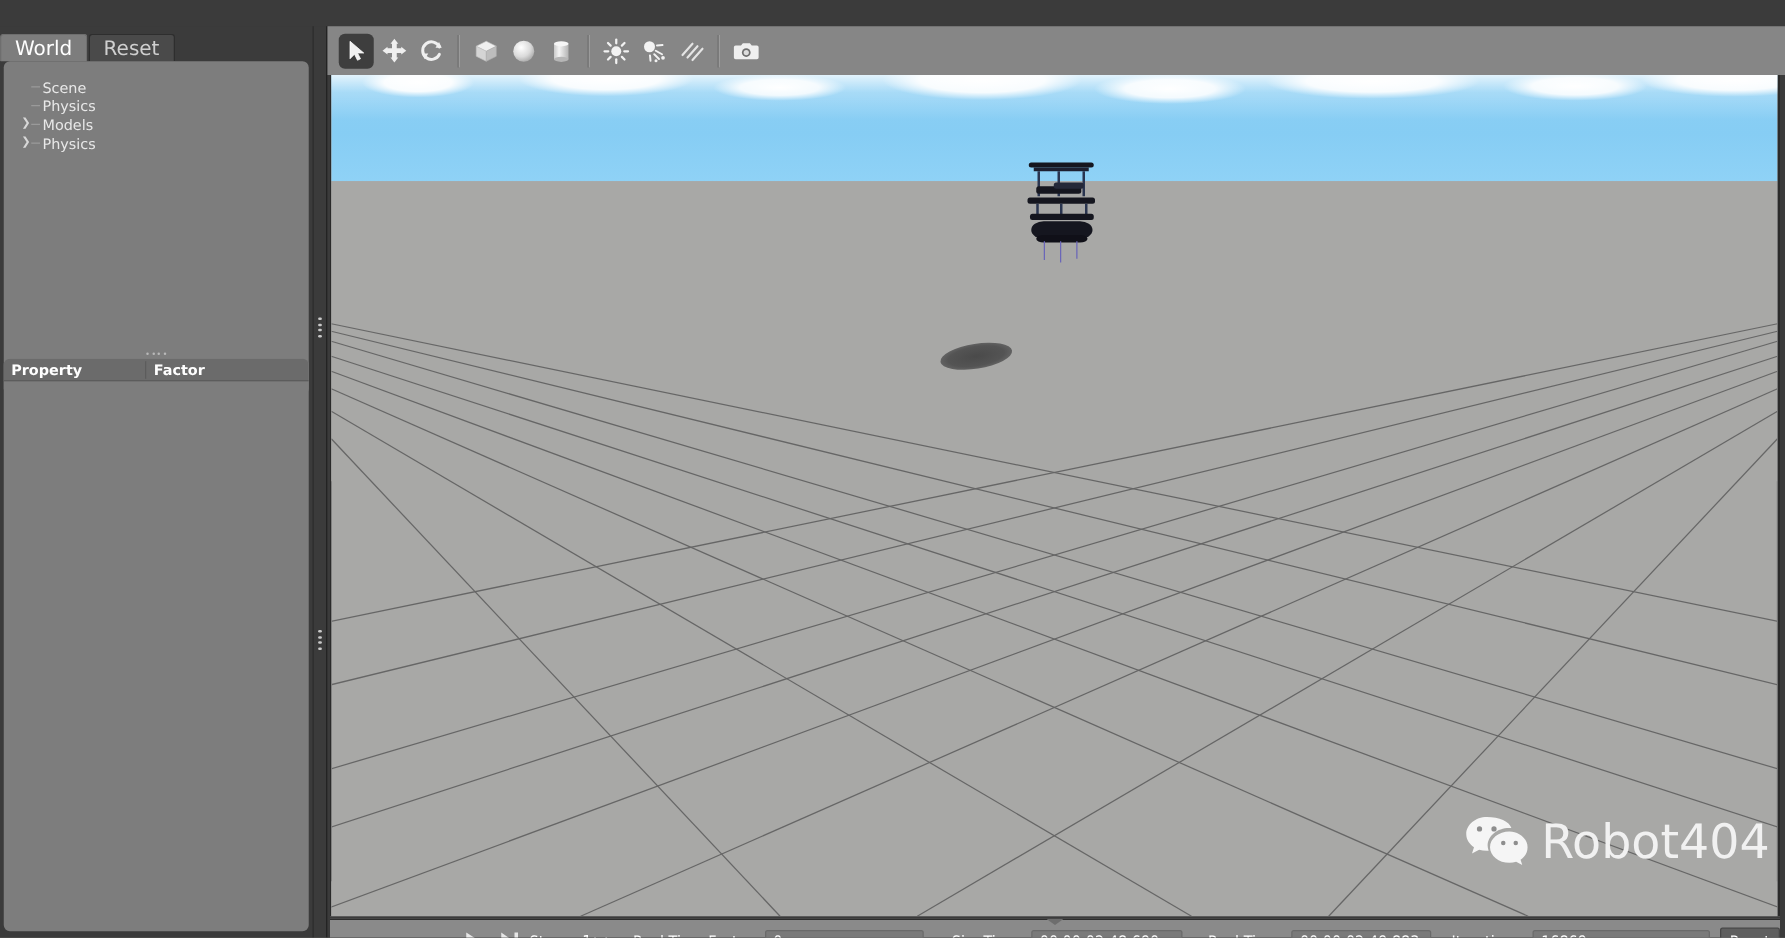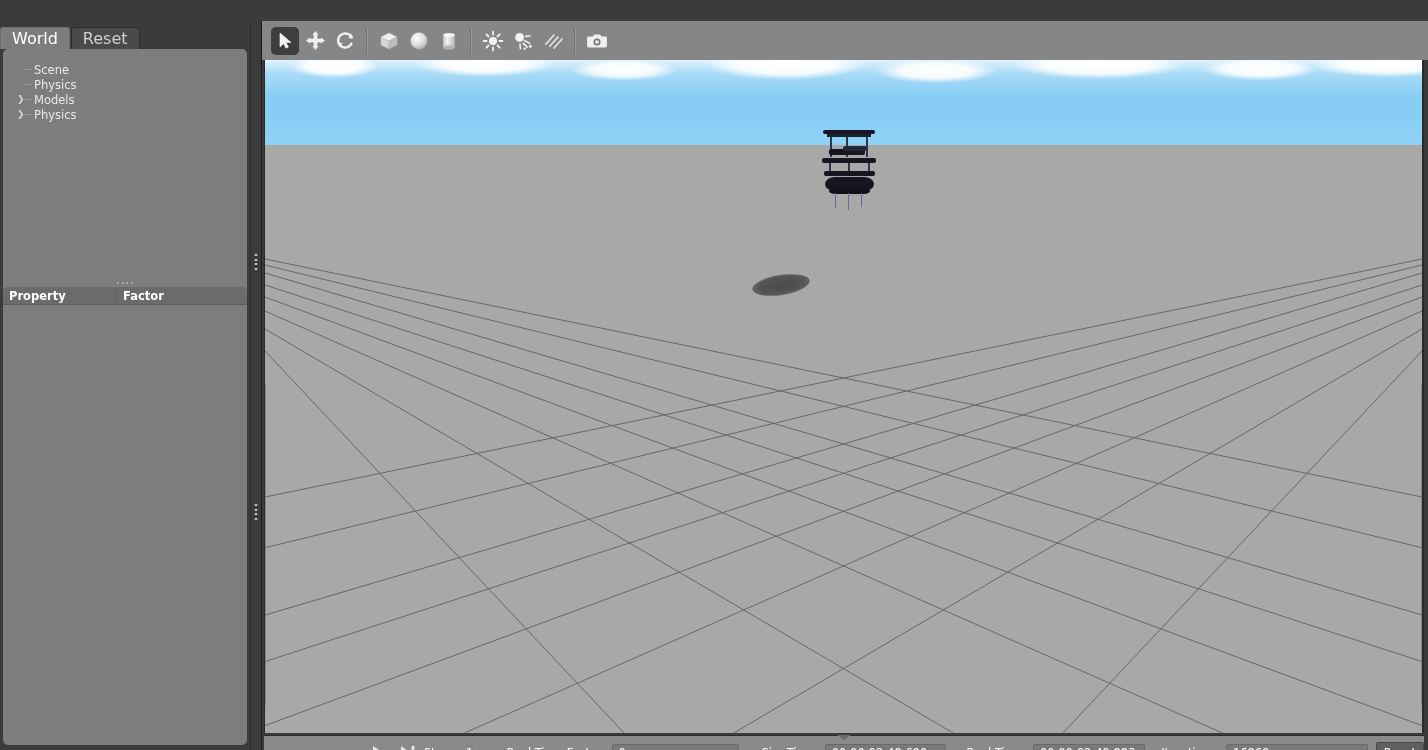--- a/index.html
+++ b/index.html
@@ -565,20 +565,35 @@
         <div class="rpart" style="left:3px;  top:41px; width:51px; height:5px; border-radius:2px;"></div>
 
         <div class="rpart" style="left:4px;  top:47px; width:49px; height:14px; border-radius:10px/7px;"></div>
         <div class="rpart" style="left:8px;  top:58px; width:41px; height:6px; border-radius:8px/4px; background:#101018;"></div>
 
         <div class="rleg" style="left:14px; top:63px; height:15px;"></div>
         <div class="rleg" style="left:27px; top:63px; height:17px;"></div>
         <div class="rleg" style="left:40px; top:63px; height:14px;"></div>
       </div>
 
+      <div id="watermark">
+        <svg width="54" height="46" viewBox="0 0 54 46">
+          <g fill="#f5f5f5">
+            <path d="M18.5 3.5 C9.4 3.5 2 9.6 2 17.1 c0 4.3 2.4 8.1 6.2 10.6 l-1.6 5 5.7-2.9 c1.9 .55 3.9 .85 6 .85 .55 0 1.1-.02 1.6-.06 -.5-1.3-.8-2.7-.8-4.1 0-7.8 7.7-14.1 17.2-14.1 .6 0 1.2 .03 1.8 .08 C36.6 7 28.4 3.5 18.5 3.5 z"></path>
+            <path d="M36.6 15.2 c-8.6 0-15.6 5.6-15.6 12.5 0 6.9 7 12.5 15.6 12.5 1.9 0 3.6-.27 5.3-.76 l4.9 2.6 -1.35-4.3 c3.4-2.3 5.6-5.8 5.6-10 0-6.9-7-12.5-14.45-12.5 z"></path>
+          </g>
+          <g fill="#8e8e8e">
+            <circle cx="12.6" cy="13.1" r="2.1"></circle>
+            <circle cx="24.2" cy="13.1" r="2.1"></circle>
+            <circle cx="31.6" cy="24.4" r="1.8"></circle>
+            <circle cx="41.6" cy="24.4" r="1.8"></circle>
+          </g>
+        </svg>
+        <div id="wm-text">Robot404</div>
+      </div>
 
     </div>
 
     <div id="statusbar">
       <div id="sb-notch"></div>
 
       <div style="width:133px;"></div>
 
       <div class="sb-btn">
         <svg width="14" height="16" viewBox="0 0 14 16">

